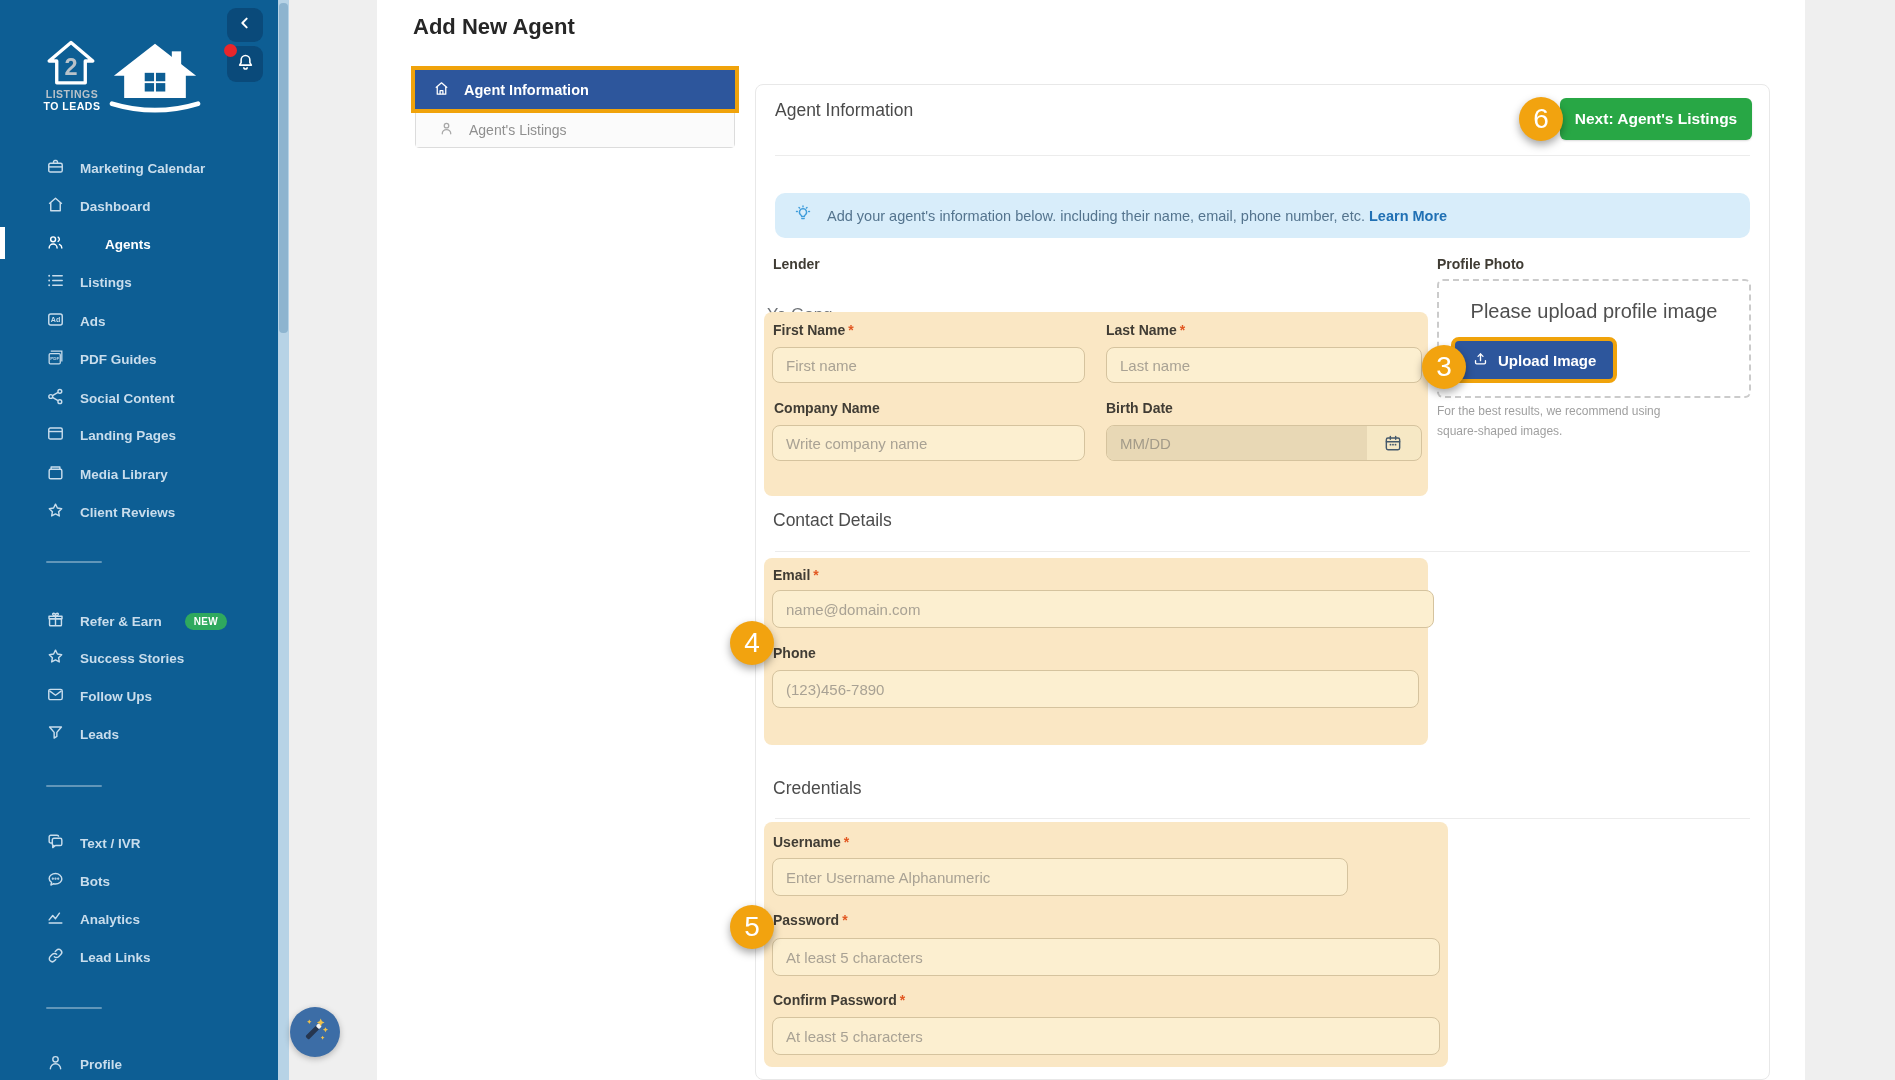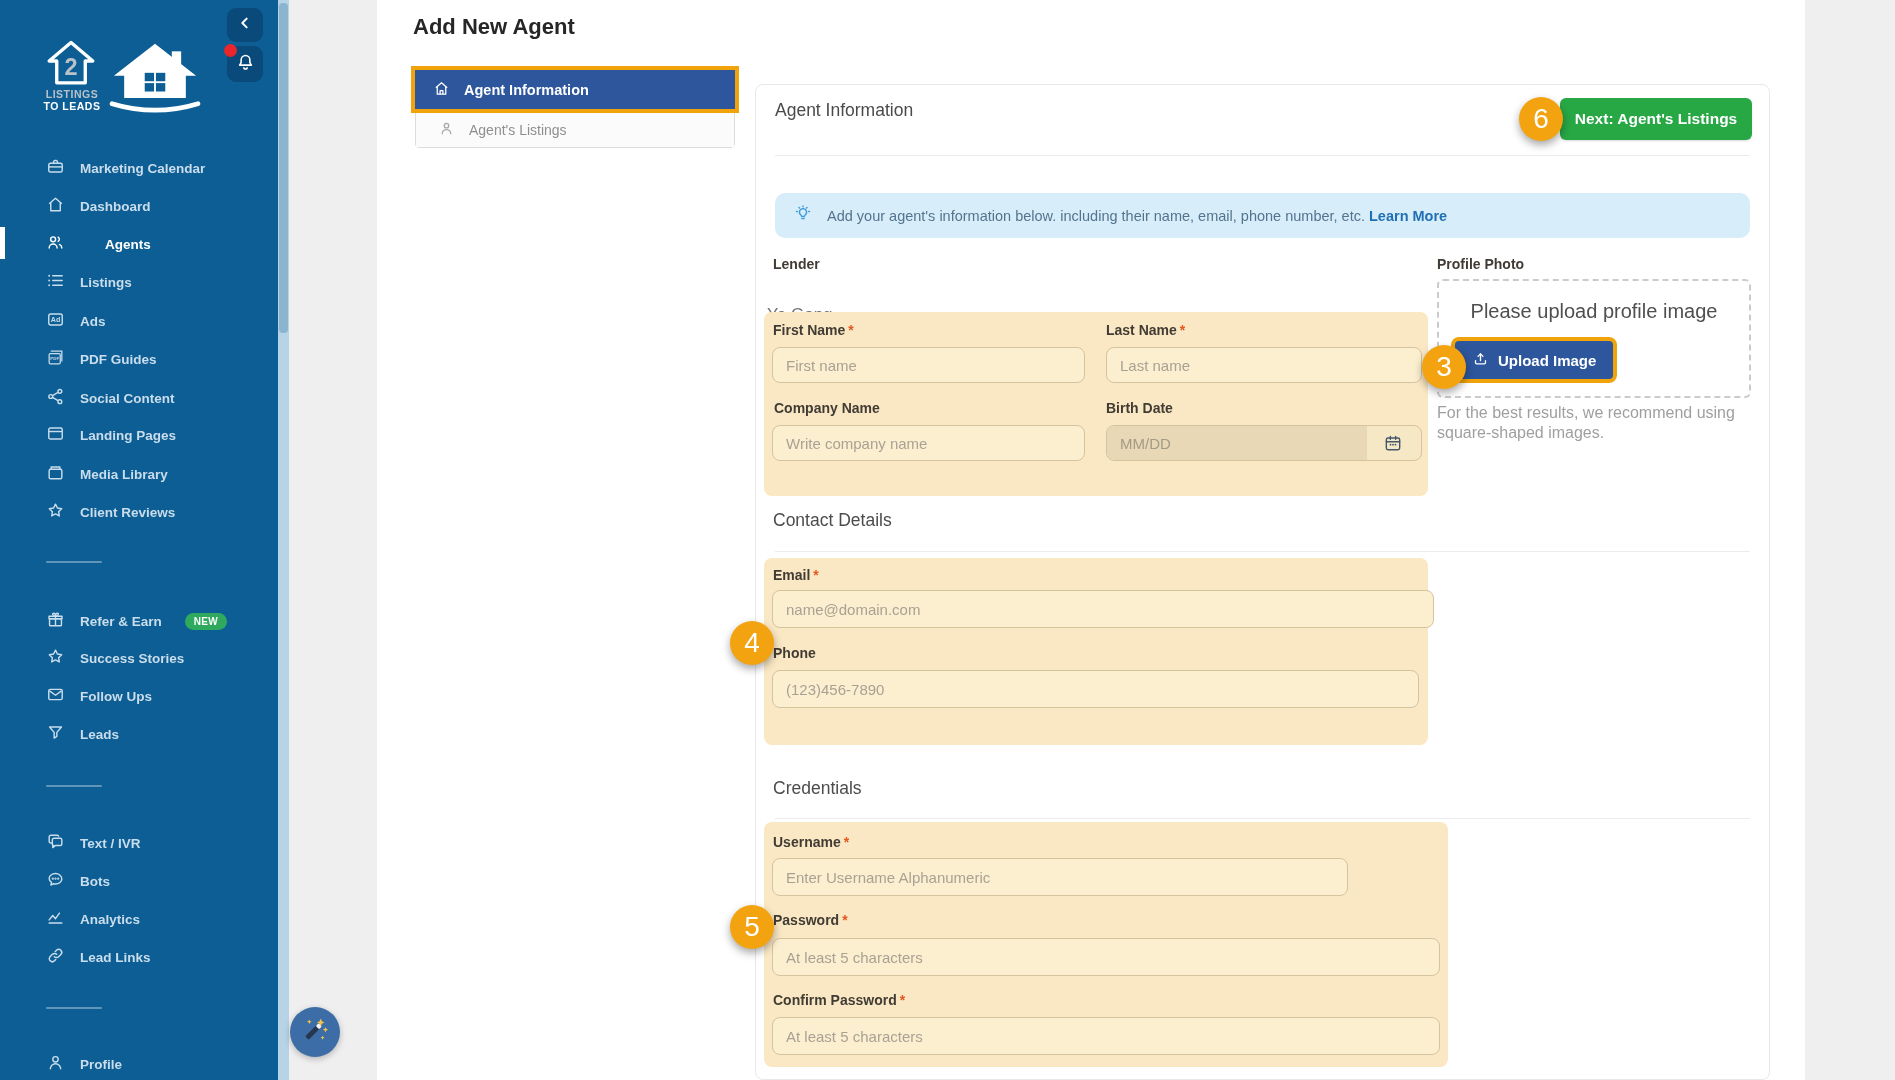--- a/index.html
+++ b/index.html
@@ -47,21 +47,21 @@
 
   #bd-wrap { left:1106px; top:425px; width:316px; height:36px; border:1px solid #d5c39e; border-radius:8px; background:#f6e8c5; }
   #bd-input { position:absolute; left:0; top:0; width:260px; height:34px; background:#e8d8b5; border:none; border-radius:7px 0 0 7px; font-size:15px; padding:0 13px; font-family:inherit; outline:none; }
   #bd-input::placeholder { color:#a39b89; opacity:1; }
   #bd-cal { position:absolute; left:276px; top:7px; cursor:pointer; }
 
   
   #photo-drop { left:1437px; top:279px; width:314px; height:119px; border:2px dashed #cbcbcb; border-radius:6px; background:#fff; }
   #photo-drop-text { left:1437px; top:300px; width:314px; text-align:center; font-size:20px; color:#4f4f4f; }
   #upload-btn { left:1451px; top:337px; height:46px; background:#2d569c; border:4px solid #f0a30b; border-radius:8px; display:flex; align-items:center; gap:9px; padding:0 17px; color:#fff; font-size:15px; font-weight:700; cursor:pointer; }
-  .photo-note { position:absolute; left:1437px; font-size:16px; color:#9f9f9f; }
+  .photo-note { position:absolute; left:1437px; font-size:12px; color:#9f9f9f; }
 
   
   .anno { position:absolute; width:44px; height:44px; border-radius:50%; background:#f2a30f; color:#fff; font-size:28px; display:flex; align-items:center; justify-content:center; box-shadow:0 4px 9px rgba(0,0,0,.35); z-index:5; }
 
   
   #widget { left:290px; top:1007px; width:50px; height:50px; border-radius:50%; background:#3c6da6; display:flex; align-items:center; justify-content:center; cursor:pointer; box-shadow:0 2px 6px rgba(0,0,0,.25); z-index:6; }
 
   .lender-value { position:absolute; font-size:17px; color:#6e7276; }
 </style>
 </head>

